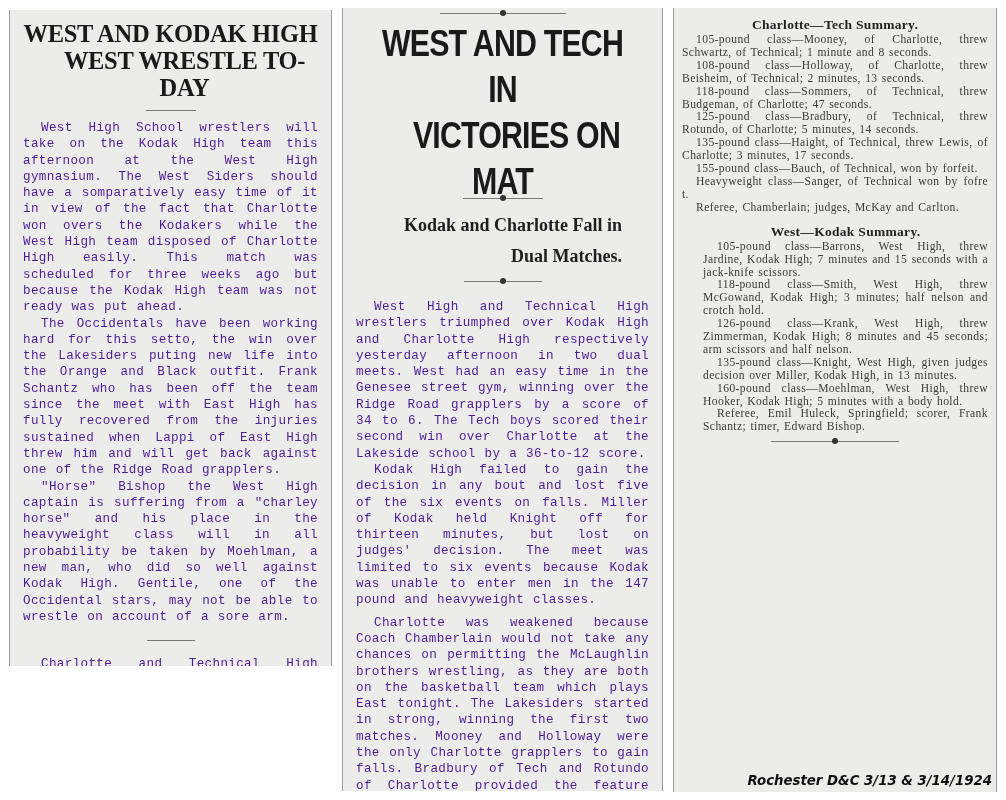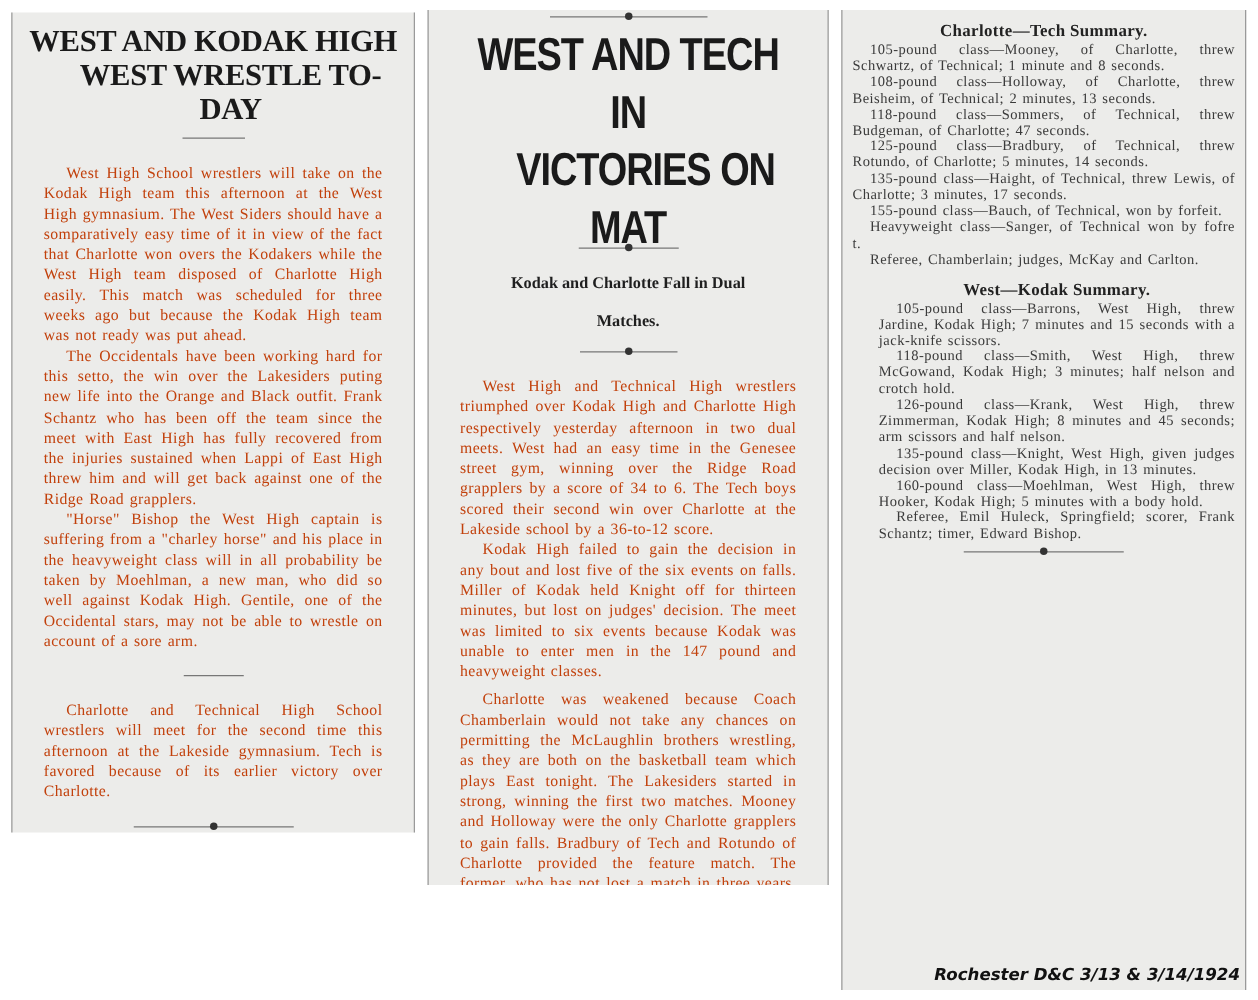--- a/index.html
+++ b/index.html
@@ -8,54 +8,54 @@
       overflow: hidden;
       font-family: "DejaVu Serif", "Liberation Serif", serif;
       color: #2b2b2b;
     }
     .clip {
       position: absolute; background: #ececea;
       border-left: 1px solid #9a9a9a; border-right: 1px solid #9a9a9a;
       box-sizing: border-box; overflow: hidden;
     }
     #clip-left  { left: 9px;   top: 10px; width: 323px; height: 656px; }
-    #clip-mid   { left: 342px; top: 8px;  width: 321px; height: 700px; }
+    #clip-mid   { left: 342px; top: 8px;  width: 321px; height: 783px; }
     #clip-right { left: 673px; top: 8px;  width: 324px; height: 784px; }
 
     .headline {
       font-family: "Liberation Serif", "DejaVu Serif", serif;
       font-weight: bold; color: #1a1a1a; text-align: center;
       letter-spacing: -0.3px; margin: 0;
     }
     #clip-left .headline { font-size: 24.5px; line-height: 27px; padding: 10px 4px 0 4px; }
     #clip-left .headline .l2 { display:block; padding-left: 28px; }
     #clip-mid .headline {
       font-family: "Liberation Sans Narrow", "Liberation Sans", "DejaVu Sans Condensed", sans-serif;
       font-size: 37px; line-height: 46px; padding: 4px 0 0 0; transform: scaleX(0.82); transform-origin: center top;
       letter-spacing: -1px;
     }
     .subhead {
-      font-family: "Liberation Serif", serif; font-weight: bold; text-align: center;
-      font-size: 13px; line-height: 31px; color:#1f1f1f; margin: 0;
+      font-family: "Liberation Serif", serif; font-weight: bold; text-align: right;
+      font-size: 18px; line-height: 31px; color:#1f1f1f; margin: 0;
     }
     .rule {
       position: relative; margin: 0 auto; height: 7px;
     }
     .rule::before {
       content:""; position:absolute; left:0; right:0; top:3px; border-top:1px solid #777;
     }
     .rule::after {
       content:""; position:absolute; left:50%; top:0; width:6px; height:6px; margin-left:-3px;
       border-radius:50%; background:#333;
     }
     .rule.plain::after { display:none; }
     .body-text {
-      font-family: Liberation Serif, serif;
-      font-size: 12.6px; line-height: 16.3px; color: #c2410c;
-      text-align: justify; margin: 16px; padding: 0 9px 0 9px;
+      font-family: Liberation Mono, monospace;
+      font-size: 12.6px; line-height: 16.3px; color: #4c1d95;
+      text-align: justify; margin: 4px; padding: 0 9px 0 9px;
       letter-spacing: 0.35px; word-spacing: 1px;
     }
     .body-text p { margin: 0; text-indent: 18px; }
     .summary-title {
       font-family: "Liberation Serif", serif; font-weight: bold; text-align: center;
       font-size: 13.5px; line-height: 18px; color: #222; margin: 0; letter-spacing: 0.3px;
     }
     .summary p {
       margin: 0; text-indent: 14px;
       font-family: "Liberation Serif", serif; font-size: 11.6px; line-height: 12.9px;

